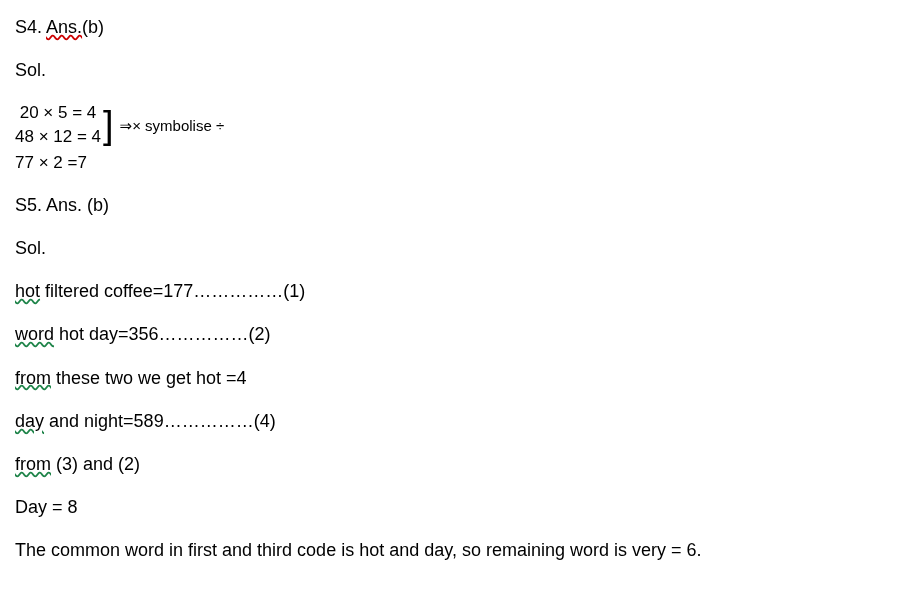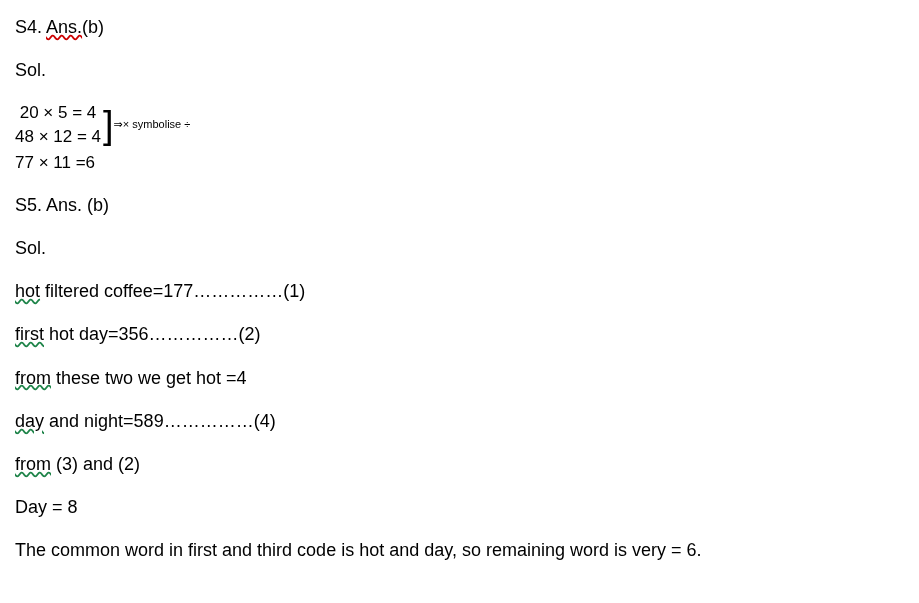--- a/index.html
+++ b/index.html
@@ -40,21 +40,22 @@
     .bracket {
       font-size: 38px;
       font-weight: normal;
       line-height: 1;
       display: inline-block;
       vertical-align: middle;
       margin-left: 2px;
     }
     
     .symbolise {
-      font-size: 11px;
+      font-size: 15px;
+      margin-left: 6px;
     }
     
     .justified {
       text-align: justify;
       margin-bottom: 4px;
     }
     
     .math-container {
       display: flex;
       align-items: center;
@@ -77,32 +78,32 @@
 
 <div class="math-container">
   <div class="math-lines">
     <div class="math-line">&nbsp;<span>20 × 5 = 4</span></div>
     <div class="math-line">48 × 12 = 4</div>
   </div>
   <span class="bracket">]</span>
   <span class="symbolise"> ⇒× symbolise ÷</span>
 </div>
 
-<div class="para math-line">77 × 11 =6</div>
+<div class="para math-line">77 × 2 =7</div>
 
 <div class="para">S5. Ans. (b)</div>
 
 <div class="para">Sol.</div>
 
 <div class="para">
   <span class="wavy-underline">hot</span><span> filtered coffee=177……………(1)</span>
 </div>
 
 <div class="para">
-  <span class="wavy-underline">first</span><span> hot day=356……………(2)</span>
+  <span class="wavy-underline">word</span><span> hot day=356……………(2)</span>
 </div>
 
 <div class="para">
   <span class="wavy-underline">from</span><span> these two we get hot =4</span>
 </div>
 
 <div class="para">
   <span class="wavy-underline">day</span><span> and night=589……………(4)</span>
 </div>
 

